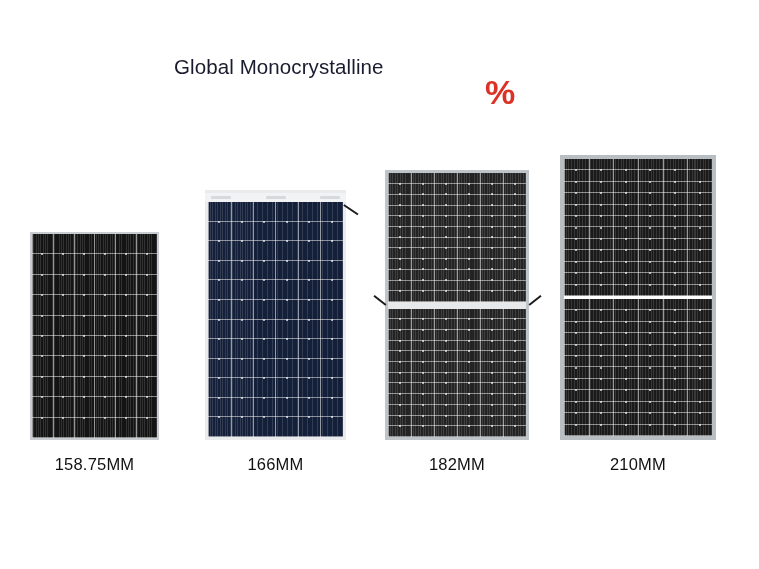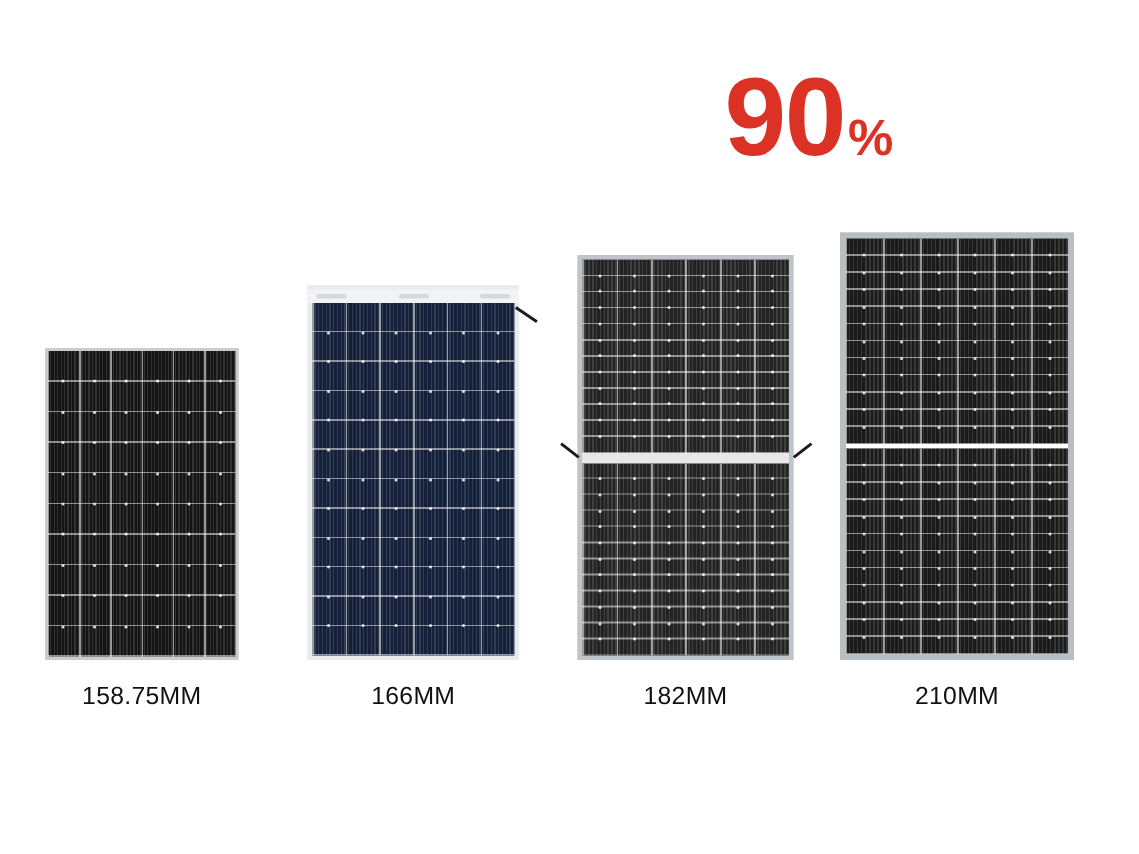--- a/index.html
+++ b/index.html
@@ -64,24 +64,24 @@
     position:absolute;color:#111111;font-size:16.5px;
     letter-spacing:.2px;white-space:nowrap;text-align:center;
   }
 </style>
 </head>
 <body>
 
 <div id="stage">
 
   <div class="headline">
+    <div class="headline-line">Global Monocrystalline</div>
   </div>
 
   <div class="pct-wrap">
-    <span class="pct-num">90</span>
     <span class="pct-sym">%</span>
   </div>
 
   <div id="panels">
       <div class="panel" style="left: 30px; top: 232px; width: 129px; height: 208px;">
         <div class="frame fr-thin"></div>
         <div class="glass" style="left: 2px; top: 2px; width: 125px; height: 204px; background: rgb(20, 20, 20);">
           <div class="fingers" style="background: repeating-linear-gradient(90deg, rgba(255, 255, 255, 0) 0px, rgba(255, 255, 255, 0) 1.44px, rgba(255, 255, 255, 0.13) 1.44px, rgba(255, 255, 255, 0.13) 2.31px);"></div>
           <div class="gridlines" style="background: repeating-linear-gradient(0deg, rgba(255, 255, 255, 0.5) 0px, rgba(255, 255, 255, 0.5) 1px, rgba(255, 255, 255, 0) 1px, rgba(255, 255, 255, 0) 20.4px), repeating-linear-gradient(90deg, rgba(255, 255, 255, 0.55) 0px, rgba(255, 255, 255, 0.55) 1px, rgba(255, 255, 255, 0) 1px, rgba(255, 255, 255, 0) 20.83px);"></div>
           <div class="dots">

